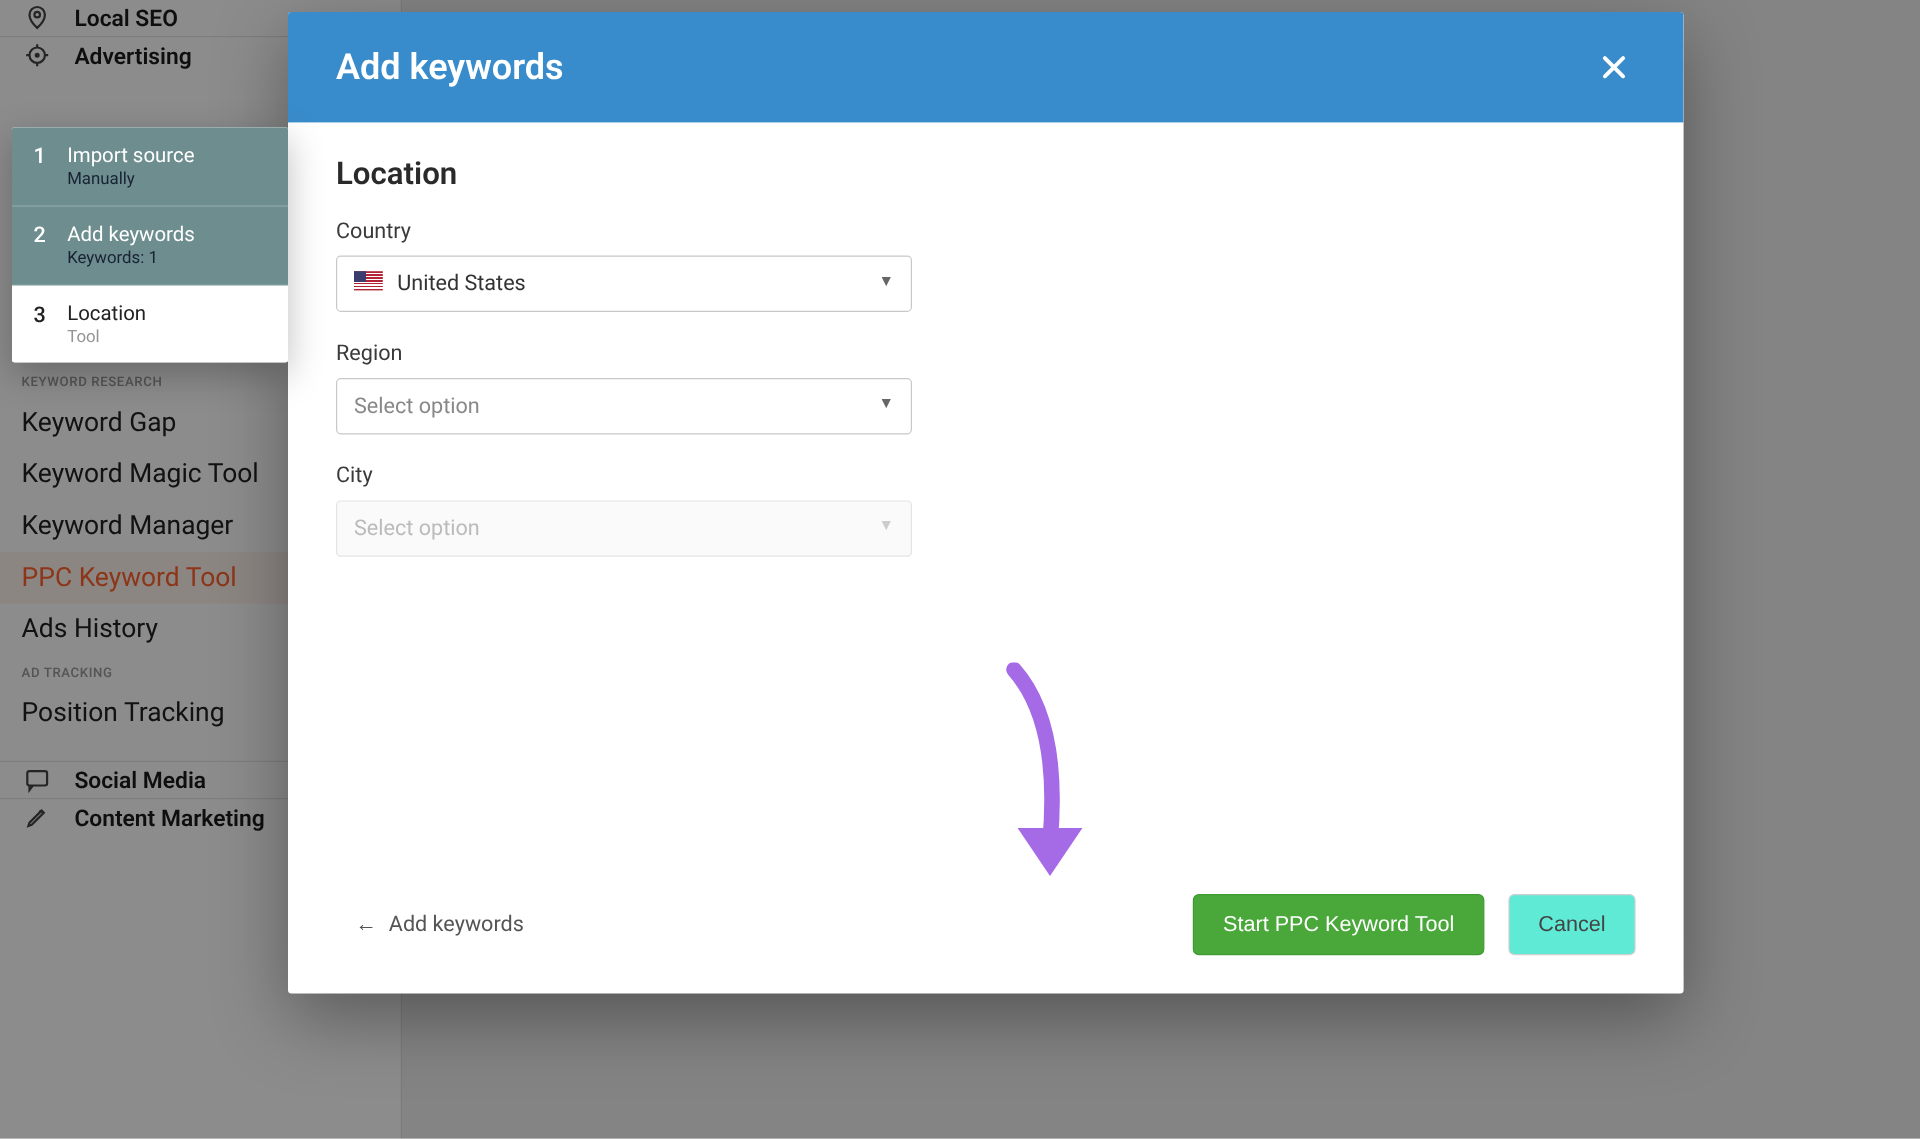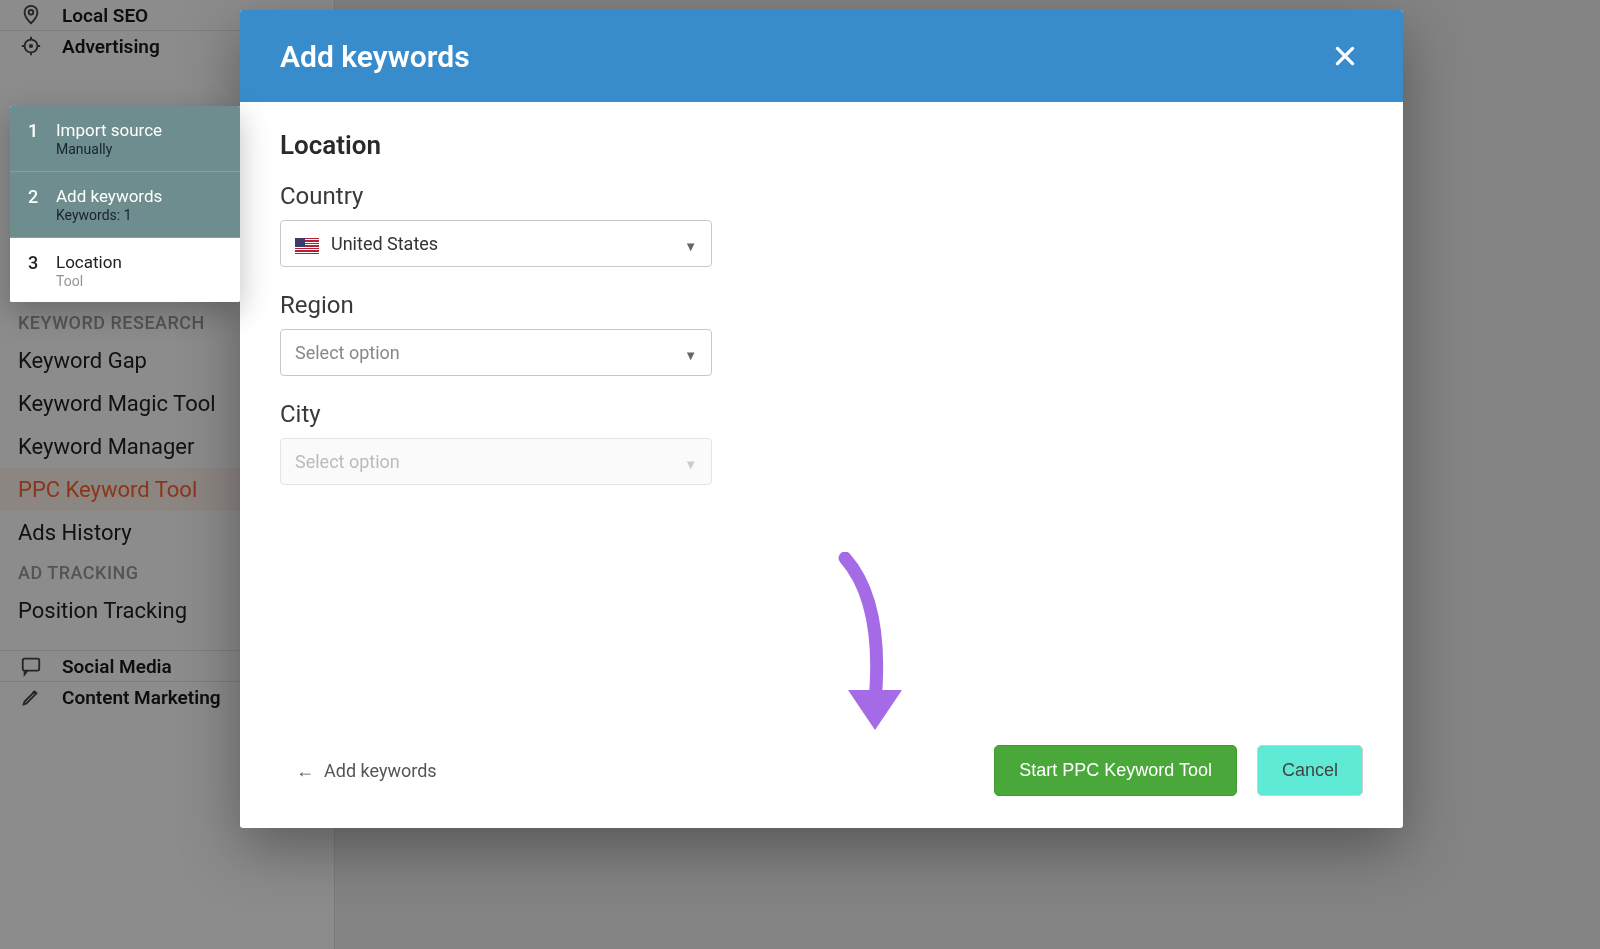--- a/index.html
+++ b/index.html
@@ -45,21 +45,21 @@
     margin-left: auto;
     color: #888;
     transform: rotate(-90deg);
     font-size: 14px;
   }
   .sb-divider {
     border-top: 1px solid #e5e5e5;
   }
   .sb-subhead {
     padding: 0 18px;
-    font-size: 18px;
+    font-size: 11px;
     letter-spacing: 0.5px;
     color: #999;
     margin-top: 8px;
     margin-bottom: 6px;
     font-weight: 500;
   }
   .sb-item {
     padding: 9px 18px;
     font-size: 22px;
     color: #222;
@@ -163,33 +163,33 @@
     flex: 1;
     overflow: auto;
   }
   .section-heading {
     font-size: 26px;
     font-weight: 600;
     color: #2a2a2a;
     margin-bottom: 22px;
   }
   .field-label {
-    font-size: 24px;
+    font-size: 18px;
     color: #3a3a3a;
     margin-bottom: 10px;
   }
   .select {
-    width: 432px;
+    width: 480px;
     border: 1px solid #c8c8c8;
     border-radius: 4px;
     padding: 12px 14px;
     font-size: 18px;
     color: #333;
     display: flex;
-    align-items: flex-end;
+    align-items: flex-start;
     gap: 12px;
     margin-bottom: 24px;
     background: #fff;
     position: relative;
   }
   .select.disabled {
     background: #fafafa;
     color: #bbb;
     border-color: #e3e3e3;
   }

